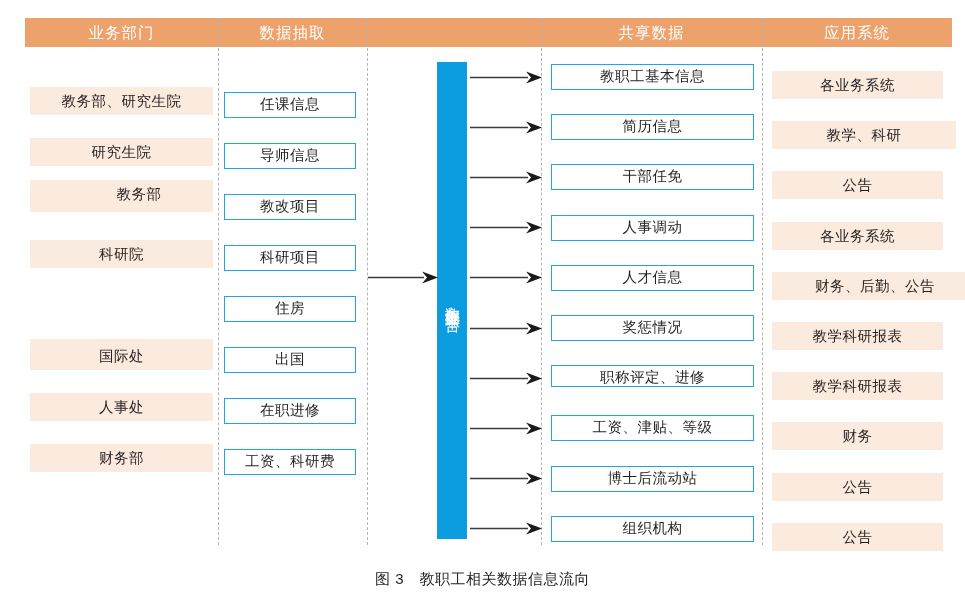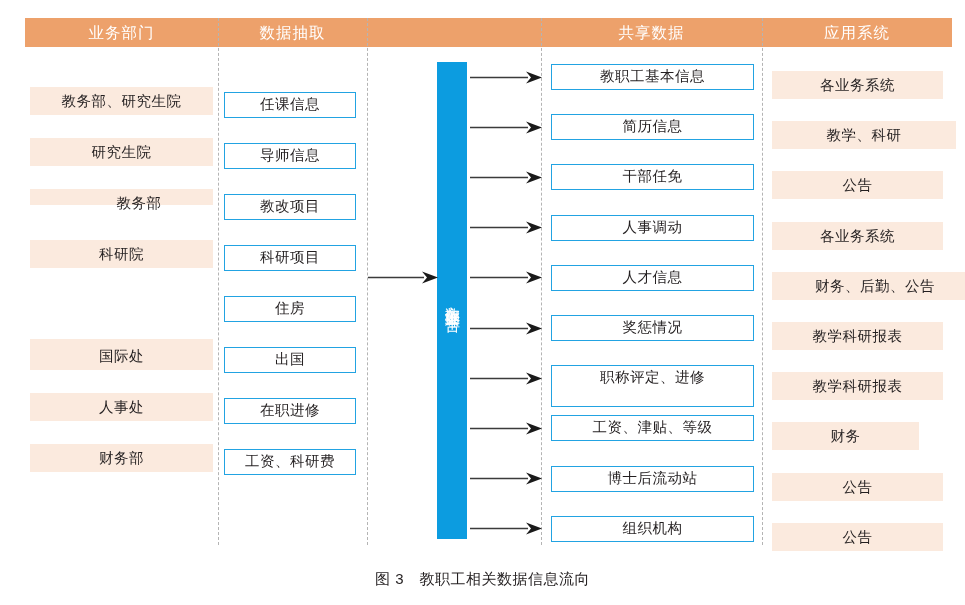--- a/index.html
+++ b/index.html
@@ -132,52 +132,52 @@
   <div class="vsep" style="left:367px"></div>
   <div class="vsep" style="left:541px"></div>
   <div class="vsep" style="left:762px"></div>
 
   <div class="platform"></div>
   <div class="platform-label">主数据管理平台</div>
 
   <div id="nodes">
       <div class="node node-tint" style="left: 30px; top: 87px; width: 183px; height: 28px; line-height: 28px;">教务部、研究生院</div>
       <div class="node node-tint" style="left: 30px; top: 138px; width: 183px; height: 28px; line-height: 28px;">研究生院</div>
-      <div class="node node-tint" style="left: 30px; top: 189px; width: 183px; height: 16px; line-height: 28px; padding-left: 35px;">教务部</div>
+      <div class="node node-tint" style="left: 30px; top: 180px; width: 183px; height: 32px; line-height: 28px; padding-left: 35px;">教务部</div>
       <div class="node node-tint" style="left: 30px; top: 240px; width: 183px; height: 28px; line-height: 28px;">科研院</div>
       <div class="node node-tint" style="left: 30px; top: 291px; width: 183px; height: 28px; line-height: 28px; margin-top: 48px;">后勤处</div>
       <div class="node node-tint" style="left: 30px; top: 342px; width: 183px; height: 28px; line-height: 28px;">国际处</div>
       <div class="node node-tint" style="left: 30px; top: 393px; width: 183px; height: 28px; line-height: 28px;">人事处</div>
       <div class="node node-tint" style="left: 30px; top: 444px; width: 183px; height: 28px; line-height: 28px;">财务部</div>
       <div class="node node-outline" style="left: 224px; top: 92px; width: 132px; height: 26px; line-height: 22.8px;">任课信息</div>
       <div class="node node-outline" style="left: 224px; top: 143px; width: 132px; height: 26px; line-height: 22.8px;">导师信息</div>
       <div class="node node-outline" style="left: 224px; top: 194px; width: 132px; height: 26px; line-height: 22.8px;">教改项目</div>
       <div class="node node-outline" style="left: 224px; top: 245px; width: 132px; height: 26px; line-height: 22.8px;">科研项目</div>
       <div class="node node-outline" style="left: 224px; top: 296px; width: 132px; height: 26px; line-height: 22.8px;">住房</div>
       <div class="node node-outline" style="left: 224px; top: 347px; width: 132px; height: 26px; line-height: 22.8px;">出国</div>
       <div class="node node-outline" style="left: 224px; top: 398px; width: 132px; height: 26px; line-height: 22.8px;">在职进修</div>
       <div class="node node-outline" style="left: 224px; top: 449px; width: 132px; height: 26px; line-height: 22.8px;">工资、科研费</div>
       <div class="node node-outline" style="left: 551px; top: 64px; width: 203px; height: 26px; line-height: 22.8px;">教职工基本信息</div>
       <div class="node node-outline" style="left: 551px; top: 114.2px; width: 203px; height: 26px; line-height: 22.8px;">简历信息</div>
       <div class="node node-outline" style="left: 551px; top: 164.4px; width: 203px; height: 26px; line-height: 22.8px;">干部任免</div>
       <div class="node node-outline" style="left: 551px; top: 214.6px; width: 203px; height: 26px; line-height: 22.8px;">人事调动</div>
       <div class="node node-outline" style="left: 551px; top: 264.8px; width: 203px; height: 26px; line-height: 22.8px;">人才信息</div>
       <div class="node node-outline" style="left: 551px; top: 315px; width: 203px; height: 26px; line-height: 22.8px;">奖惩情况</div>
-      <div class="node node-outline" style="left: 551px; top: 365.2px; width: 203px; height: 42px; line-height: 22.8px;">职称评定、进修</div>
+      <div class="node node-outline" style="left: 551px; top: 365.2px; width: 203px; height: 22px; line-height: 22.8px;">职称评定、进修</div>
       <div class="node node-outline" style="left: 551px; top: 415.4px; width: 203px; height: 26px; line-height: 22.8px;">工资、津贴、等级</div>
       <div class="node node-outline" style="left: 551px; top: 465.6px; width: 203px; height: 26px; line-height: 22.8px;">博士后流动站</div>
       <div class="node node-outline" style="left: 551px; top: 515.8px; width: 203px; height: 26px; line-height: 22.8px;">组织机构</div>
       <div class="node node-tint" style="left: 772px; top: 71px; width: 171px; height: 28px; line-height: 28px;">各业务系统</div>
       <div class="node node-tint" style="left: 772px; top: 121.2px; width: 184px; height: 28px; line-height: 28px;">教学、科研</div>
       <div class="node node-tint" style="left: 772px; top: 171.4px; width: 171px; height: 28px; line-height: 28px;">公告</div>
       <div class="node node-tint" style="left: 772px; top: 221.6px; width: 171px; height: 28px; line-height: 28px;">各业务系统</div>
       <div class="node node-tint" style="left: 772px; top: 271.8px; width: 206px; height: 28px; line-height: 28px;">财务、后勤、公告</div>
       <div class="node node-tint" style="left: 772px; top: 322px; width: 171px; height: 28px; line-height: 28px;">教学科研报表</div>
       <div class="node node-tint" style="left: 772px; top: 372.2px; width: 171px; height: 28px; line-height: 28px;">教学科研报表</div>
-      <div class="node node-tint" style="left: 772px; top: 422.4px; width: 147px; height: 28px; line-height: 28px;">财务</div>
+      <div class="node node-tint" style="left: 772px; top: 422.4px; width: 171px; height: 28px; line-height: 28px;">财务</div>
       <div class="node node-tint" style="left: 772px; top: 472.6px; width: 171px; height: 28px; line-height: 28px;">公告</div>
       <div class="node node-tint" style="left: 772px; top: 522.8px; width: 171px; height: 28px; line-height: 28px;">公告</div>
     </div>
   <div id="arrows">
       <div class="arrow" style="left: 368px; top: 270.5px; width: 70px;">
         <svg width="70" height="13" viewBox="0 0 70 13">
           <line x1="0" y1="6.5" x2="56" y2="6.5" stroke="#3b3b3b" stroke-width="1.6"></line>
           <path d="M54,0.5 L70,6.5 L54,12.5 L59,6.5 Z" fill="#1a1a1a"></path>
         </svg>
       </div>

